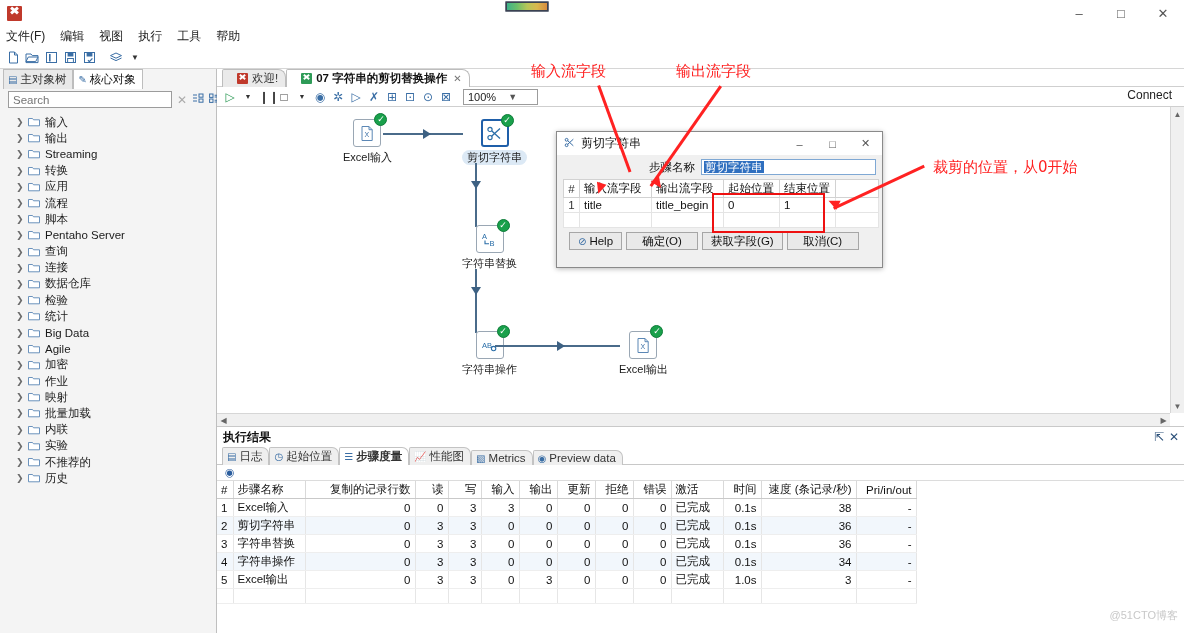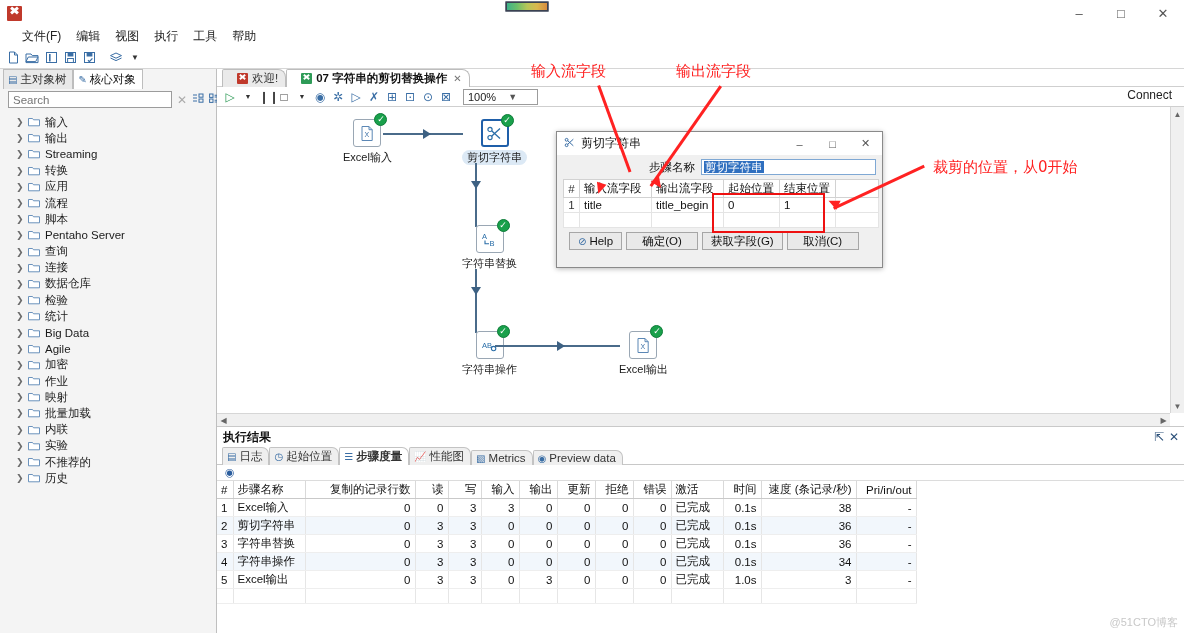--- a/index.html
+++ b/index.html
@@ -37,21 +37,21 @@
     background:linear-gradient(90deg,#3fb28a,#6cbf6a,#b6c659,#d9b84e,#d88c3e);
   }
   .wctrl { position:absolute; right:0; top:0; height:26px; display:flex; }
   .wctrl div {
     width:42px; height:26px; display:flex; align-items:center; justify-content:center;
     color:#555; font-size:13px;
   }
 
   
   .menubar {
-    height:20px; display:flex; align-items:center; padding-left:16px;
+    height:20px; display:flex; align-items:center; padding-left:0;
     background:#ffffff; font-size:12px; color:#222; gap:3px;
   }
   .menubar span { padding:1px 6px; white-space:nowrap; }
 
   
   .maintool {
     height:22px; display:flex; align-items:center; padding-left:5px;
     background:#ffffff; gap:3px; position:relative;
   }
   .mt-btn {
@@ -256,21 +256,21 @@
   }
   
   .anno {
     position:absolute; color:#f22; font-size:15px; z-index:50; white-space:nowrap;
     font-family:"DejaVu Sans","Liberation Sans",sans-serif;
   }
   .annoline { position:absolute; background:#f22; z-index:49; transform-origin:0 0; }
   .annohead { position:absolute; width:0; height:0; z-index:49; }
 
   .watermark {
-    position:absolute; right:6px; bottom:3px; font-size:11px; color:#c8c8c8;
+    position:absolute; right:6px; bottom:10px; font-size:11px; color:#c8c8c8;
     z-index:60;
   }
 </style>
 </head>
 <body>
 
 <div class="app">
 
   <div class="titlebar">
     <div class="tb-icon"></div>

